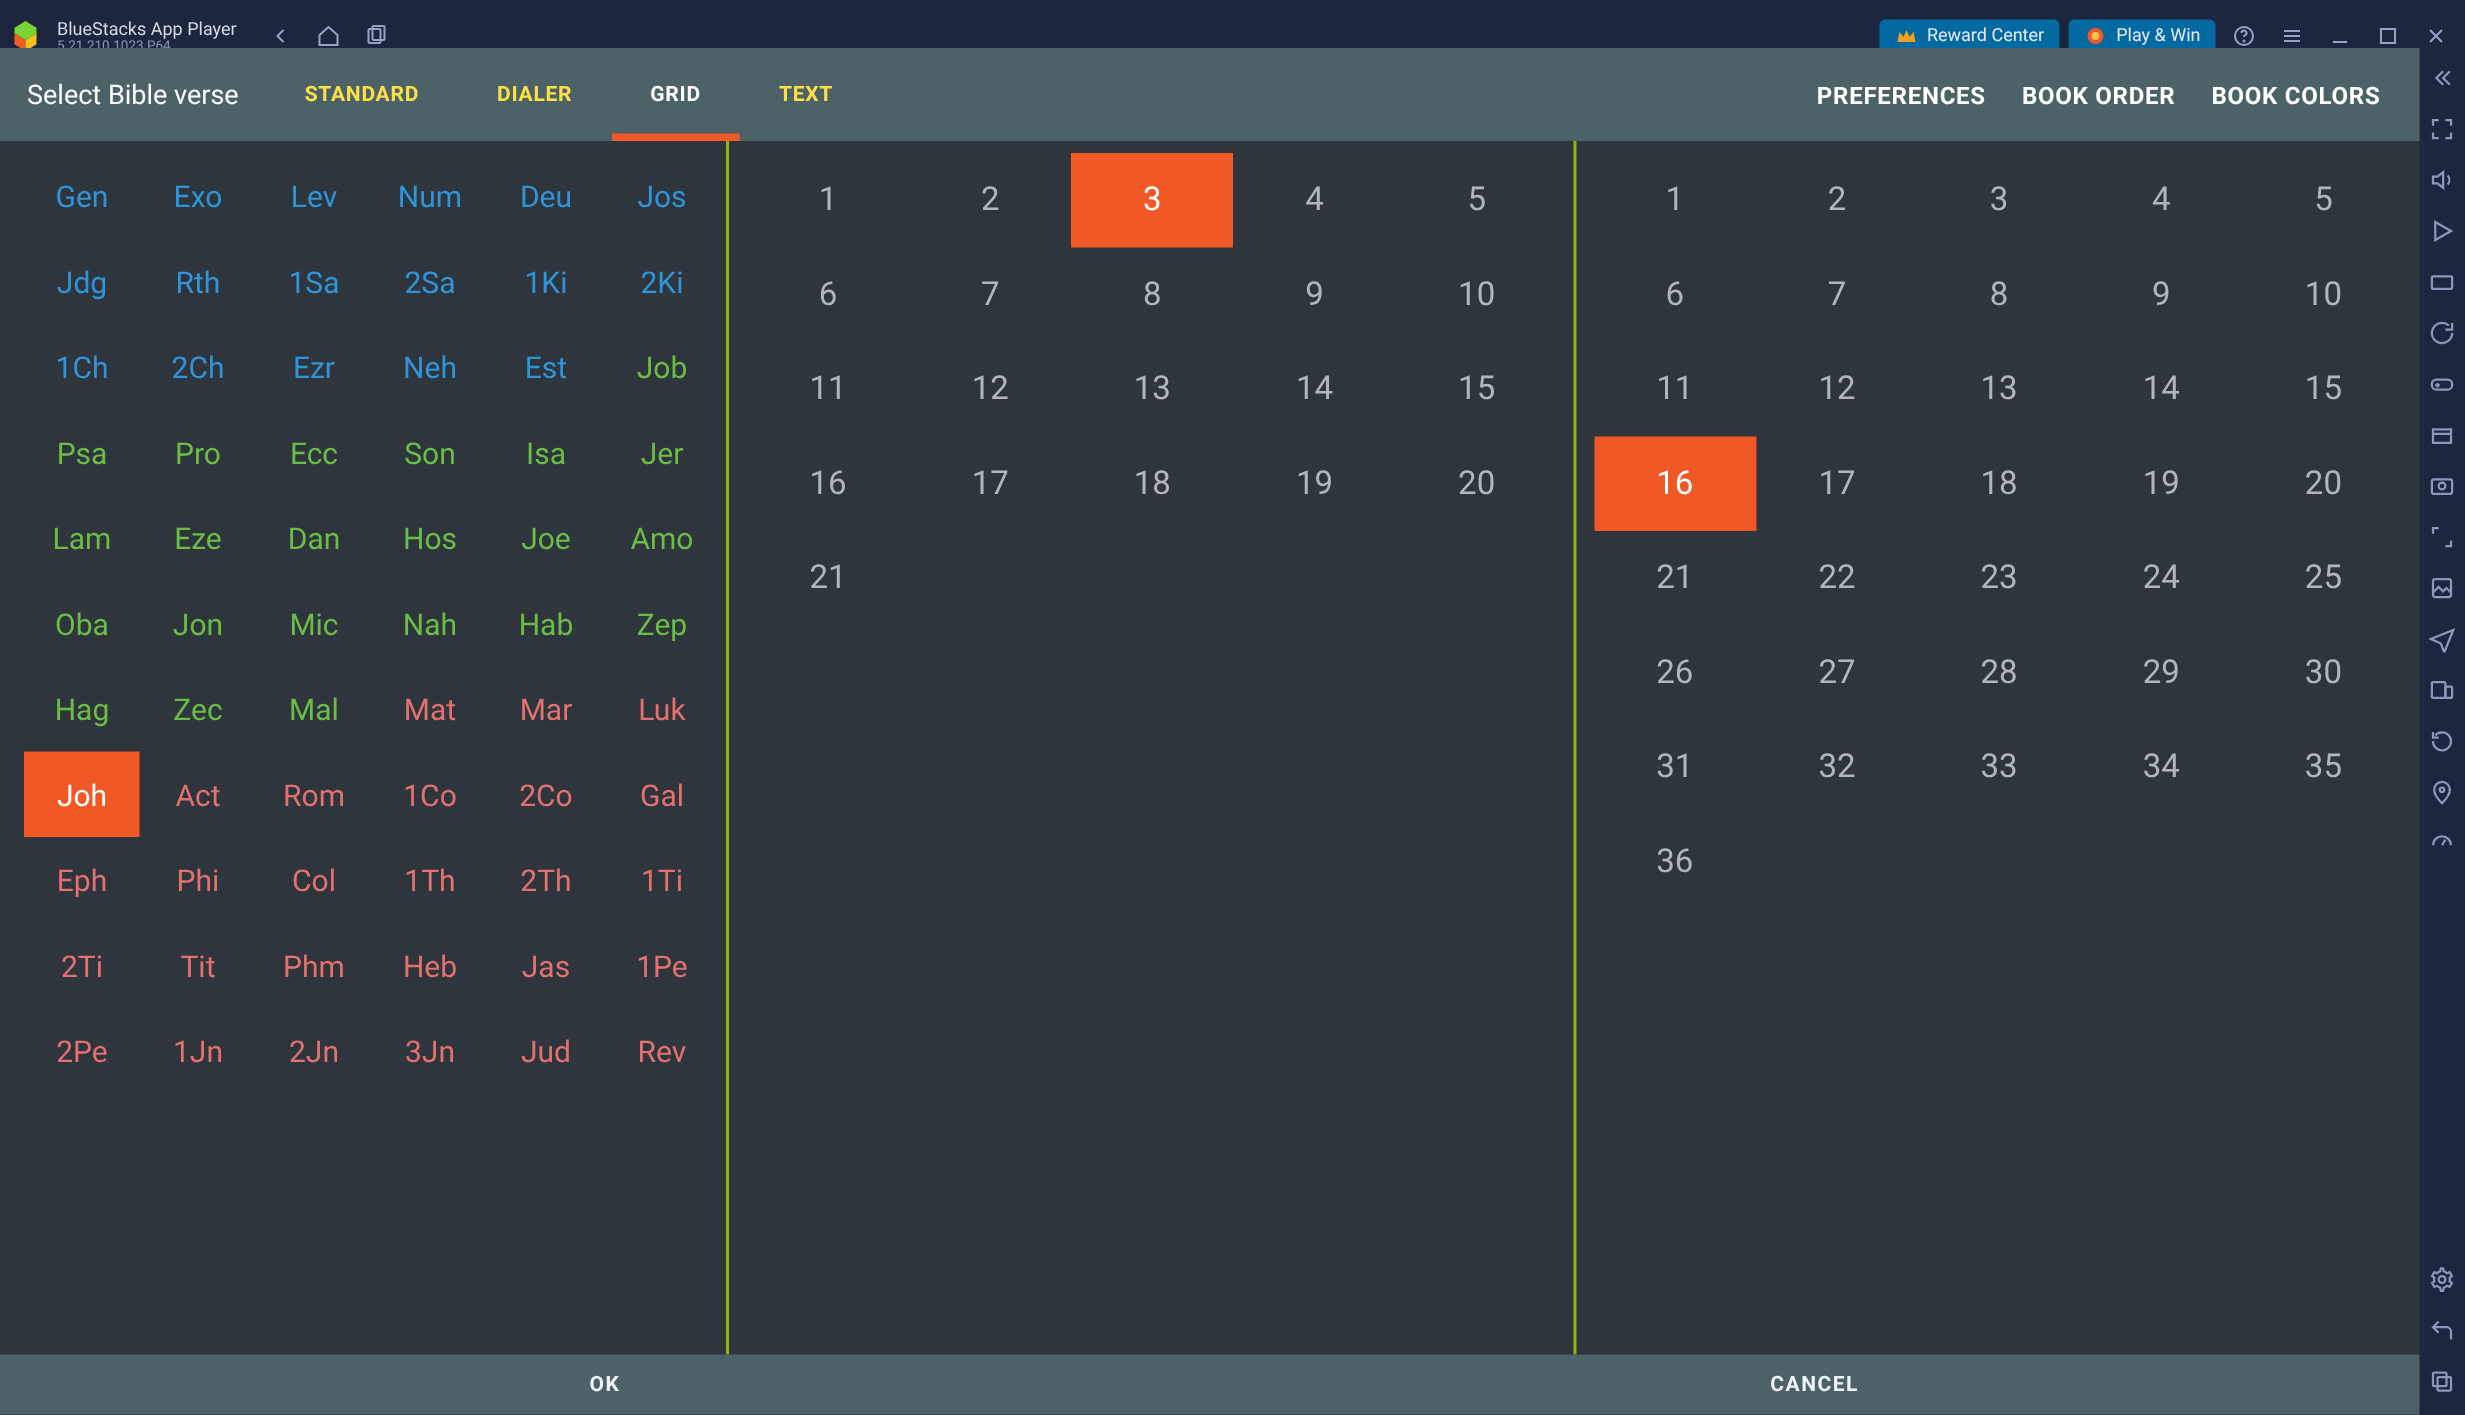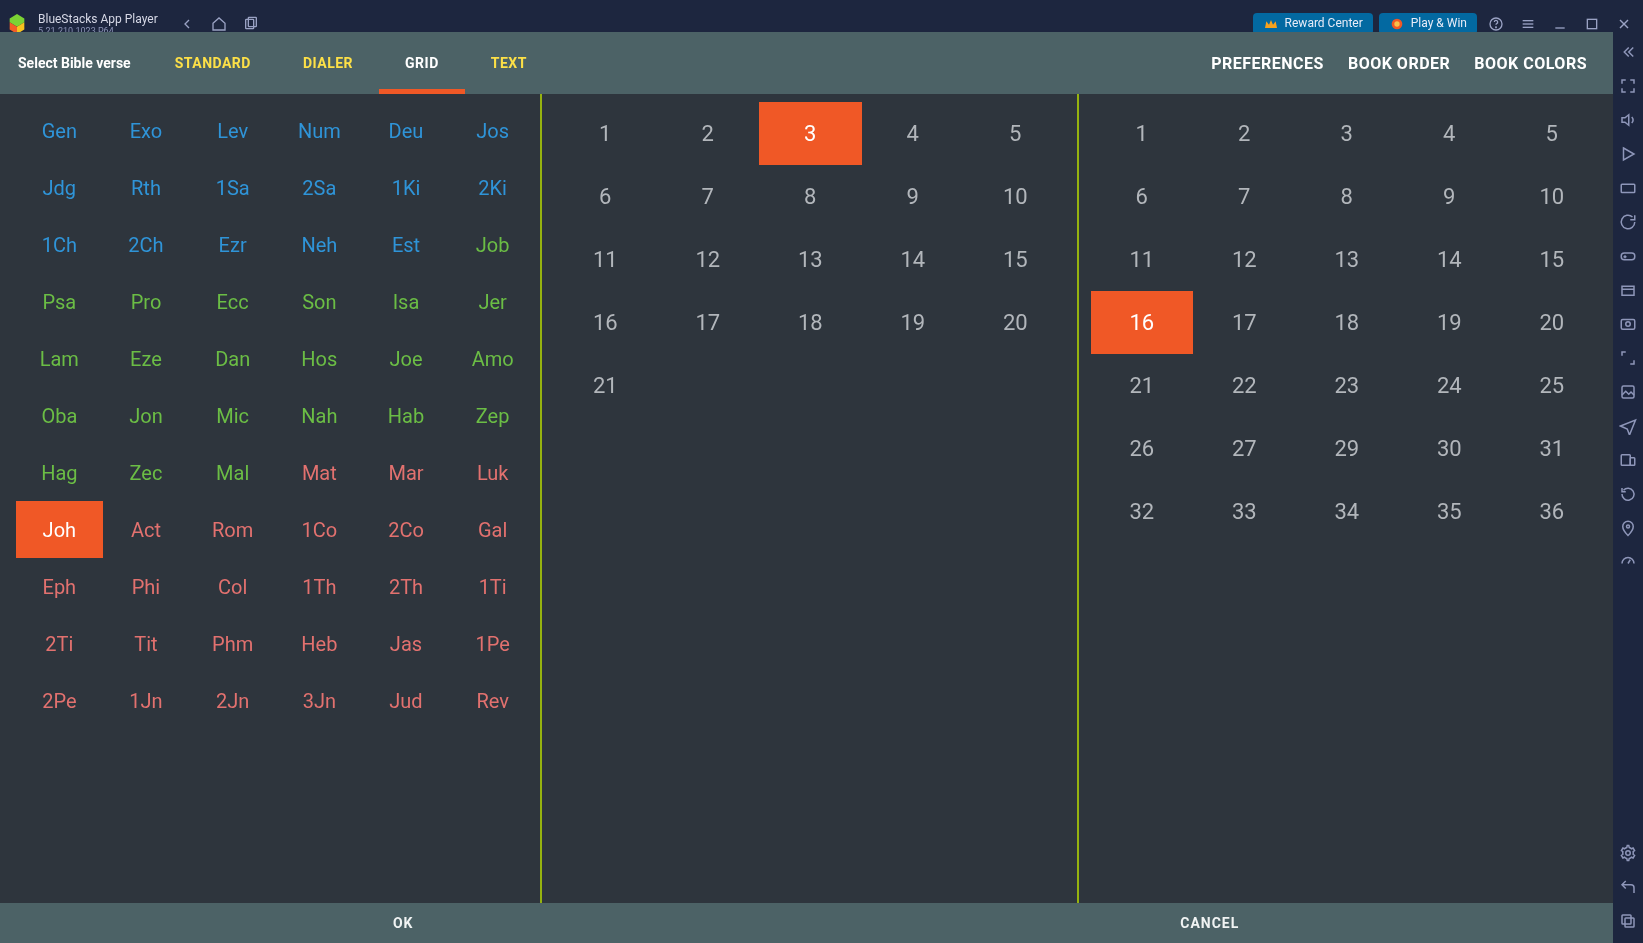--- a/index.html
+++ b/index.html
@@ -86,22 +86,22 @@
 
   
   .toolbar {
     height: 62px;
     background: #4c6266;
     display: flex;
     align-items: stretch;
     padding: 0 14px 0 18px;
   }
   .toolbar .title {
-    font-size: 14px;
-    font-weight: 700;
+    font-size: 18px;
+    font-weight: 400;
     color: #ffffff;
     display: flex;
     align-items: center;
     margin-right: 18px;
   }
   .tabs { display: flex; }
   .tab {
     display: flex; align-items: center; justify-content:center;
     padding: 0 26px;
     font-size: 14px;
@@ -125,21 +125,21 @@
     color: #ffffff; padding: 0 12px; cursor:pointer;
   }
 
   
   .panes {
     flex: 1;
     display: flex;
     background: #2e353d;
   }
   .pane { display:flex; flex-direction:column; }
-  .pane-books { width: 540px; padding: 8px 4px 6px 16px; }
+  .pane-books { width: 484px; padding: 8px 4px 6px 16px; }
   .pane-ch   { flex:1; padding: 8px 10px 6px 12px; }
   .pane-vs   { flex:1; padding: 8px 10px 6px 12px; }
   .divider {
     width: 2px;
     background: #95b20f;
   }
 
   .bookgrid {
     display: grid;
     grid-template-columns: repeat(6, 1fr);
@@ -532,20 +532,21 @@
           <div class="num">18</div>
           <div class="num">19</div>
           <div class="num">20</div>
           <div class="num">21</div>
           <div class="num">22</div>
           <div class="num">23</div>
           <div class="num">24</div>
           <div class="num">25</div>
           <div class="num">26</div>
           <div class="num">27</div>
+          <div class="num">28</div>
           <div class="num">29</div>
           <div class="num">30</div>
           <div class="num">31</div>
           <div class="num">32</div>
           <div class="num">33</div>
           <div class="num">34</div>
           <div class="num">35</div>
           <div class="num">36</div>
         </div>
     </div>

